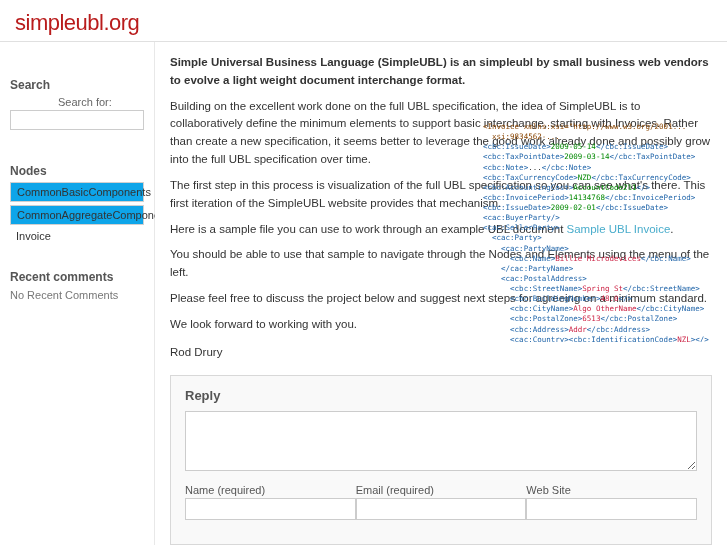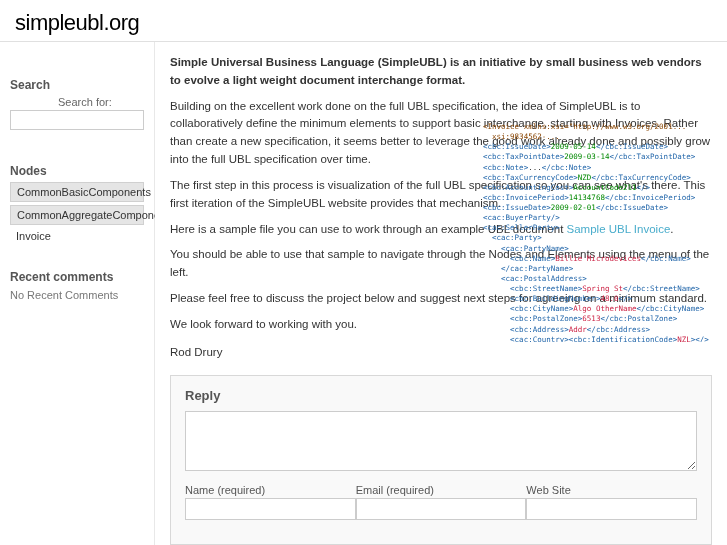--- a/index.html
+++ b/index.html
@@ -11,21 +11,21 @@
       width: 727px;
       min-height: 545px;
     }
     #header {
       background: #fff;
       padding: 10px 15px 5px 15px;
       border-bottom: 1px solid #e0e0e0;
     }
     #header h1 {
       font-size: 22px;
-      color: #000000;
+      color: #b91c1c;
       font-weight: normal;
       letter-spacing: -0.5px;
     }
     #layout {
       display: flex;
       background: #fff;
     }
     #sidebar {
       width: 155px;
       min-width: 155px;
@@ -49,21 +49,21 @@
     }
     .sidebar-label {
       font-size: 11px;
       color: #666;
       display: block;
       margin-bottom: 2px;
       margin-left: 48px;
     }
     .node-item {
       display: block;
-      background: #e5e5e5;
+      background: #0ea5e9;
       border: 1px solid #d0d0d0;
       padding: 3px 6px;
       font-size: 11px;
       color: #333;
       text-decoration: none;
       margin-bottom: 3px;
       cursor: pointer;
     }
     .node-item-plain {
       font-size: 11px;
@@ -190,21 +190,21 @@
     <div id="recent-comments">
       <h3>Recent comments</h3>
       <span class="no-comments">No Recent Comments</span>
     </div>
   </div>
 
   <div id="main-wrapper" style="flex:1; position:relative;">
     <div id="main-content">
       <div class="main-text">
         <p>
-          <span class="intro-bold">Simple Universal Business Language (SimpleUBL) is an initiative by small business web vendors to evolve a light weight document interchange format.</span>
+          <span class="intro-bold">Simple Universal Business Language (SimpleUBL) is an simpleubl by small business web vendors to evolve a light weight document interchange format.</span>
         </p>
         <p>Building on the excellent work done on the full UBL specification, the idea of SimpleUBL is to collaboratively define the minimum elements to support basic interchange, starting with Invoices. Rather than create a new specification, it seems better to leverage the good work already done and possibly grow into the full UBL specification over time.</p>
         <p>The first step in this process is visualization of the full UBL specification so you can see what's there. This first iteration of the SimpleUBL website provides that mechanism.</p>
         <p>
           <span>Here is a sample file you can use to work through an example UBL document</span>
           <a href="#">Sample UBL Invoice</a><span>.</span>
         </p>
         <p>You should be able to use that sample to navigate through the Nodes and Elements using the menu of the left.</p>
         <p>Please feel free to discuss the project below and suggest next steps for agreeing on a minimum standard.</p>
         <p>We look forward to working with you.</p>

